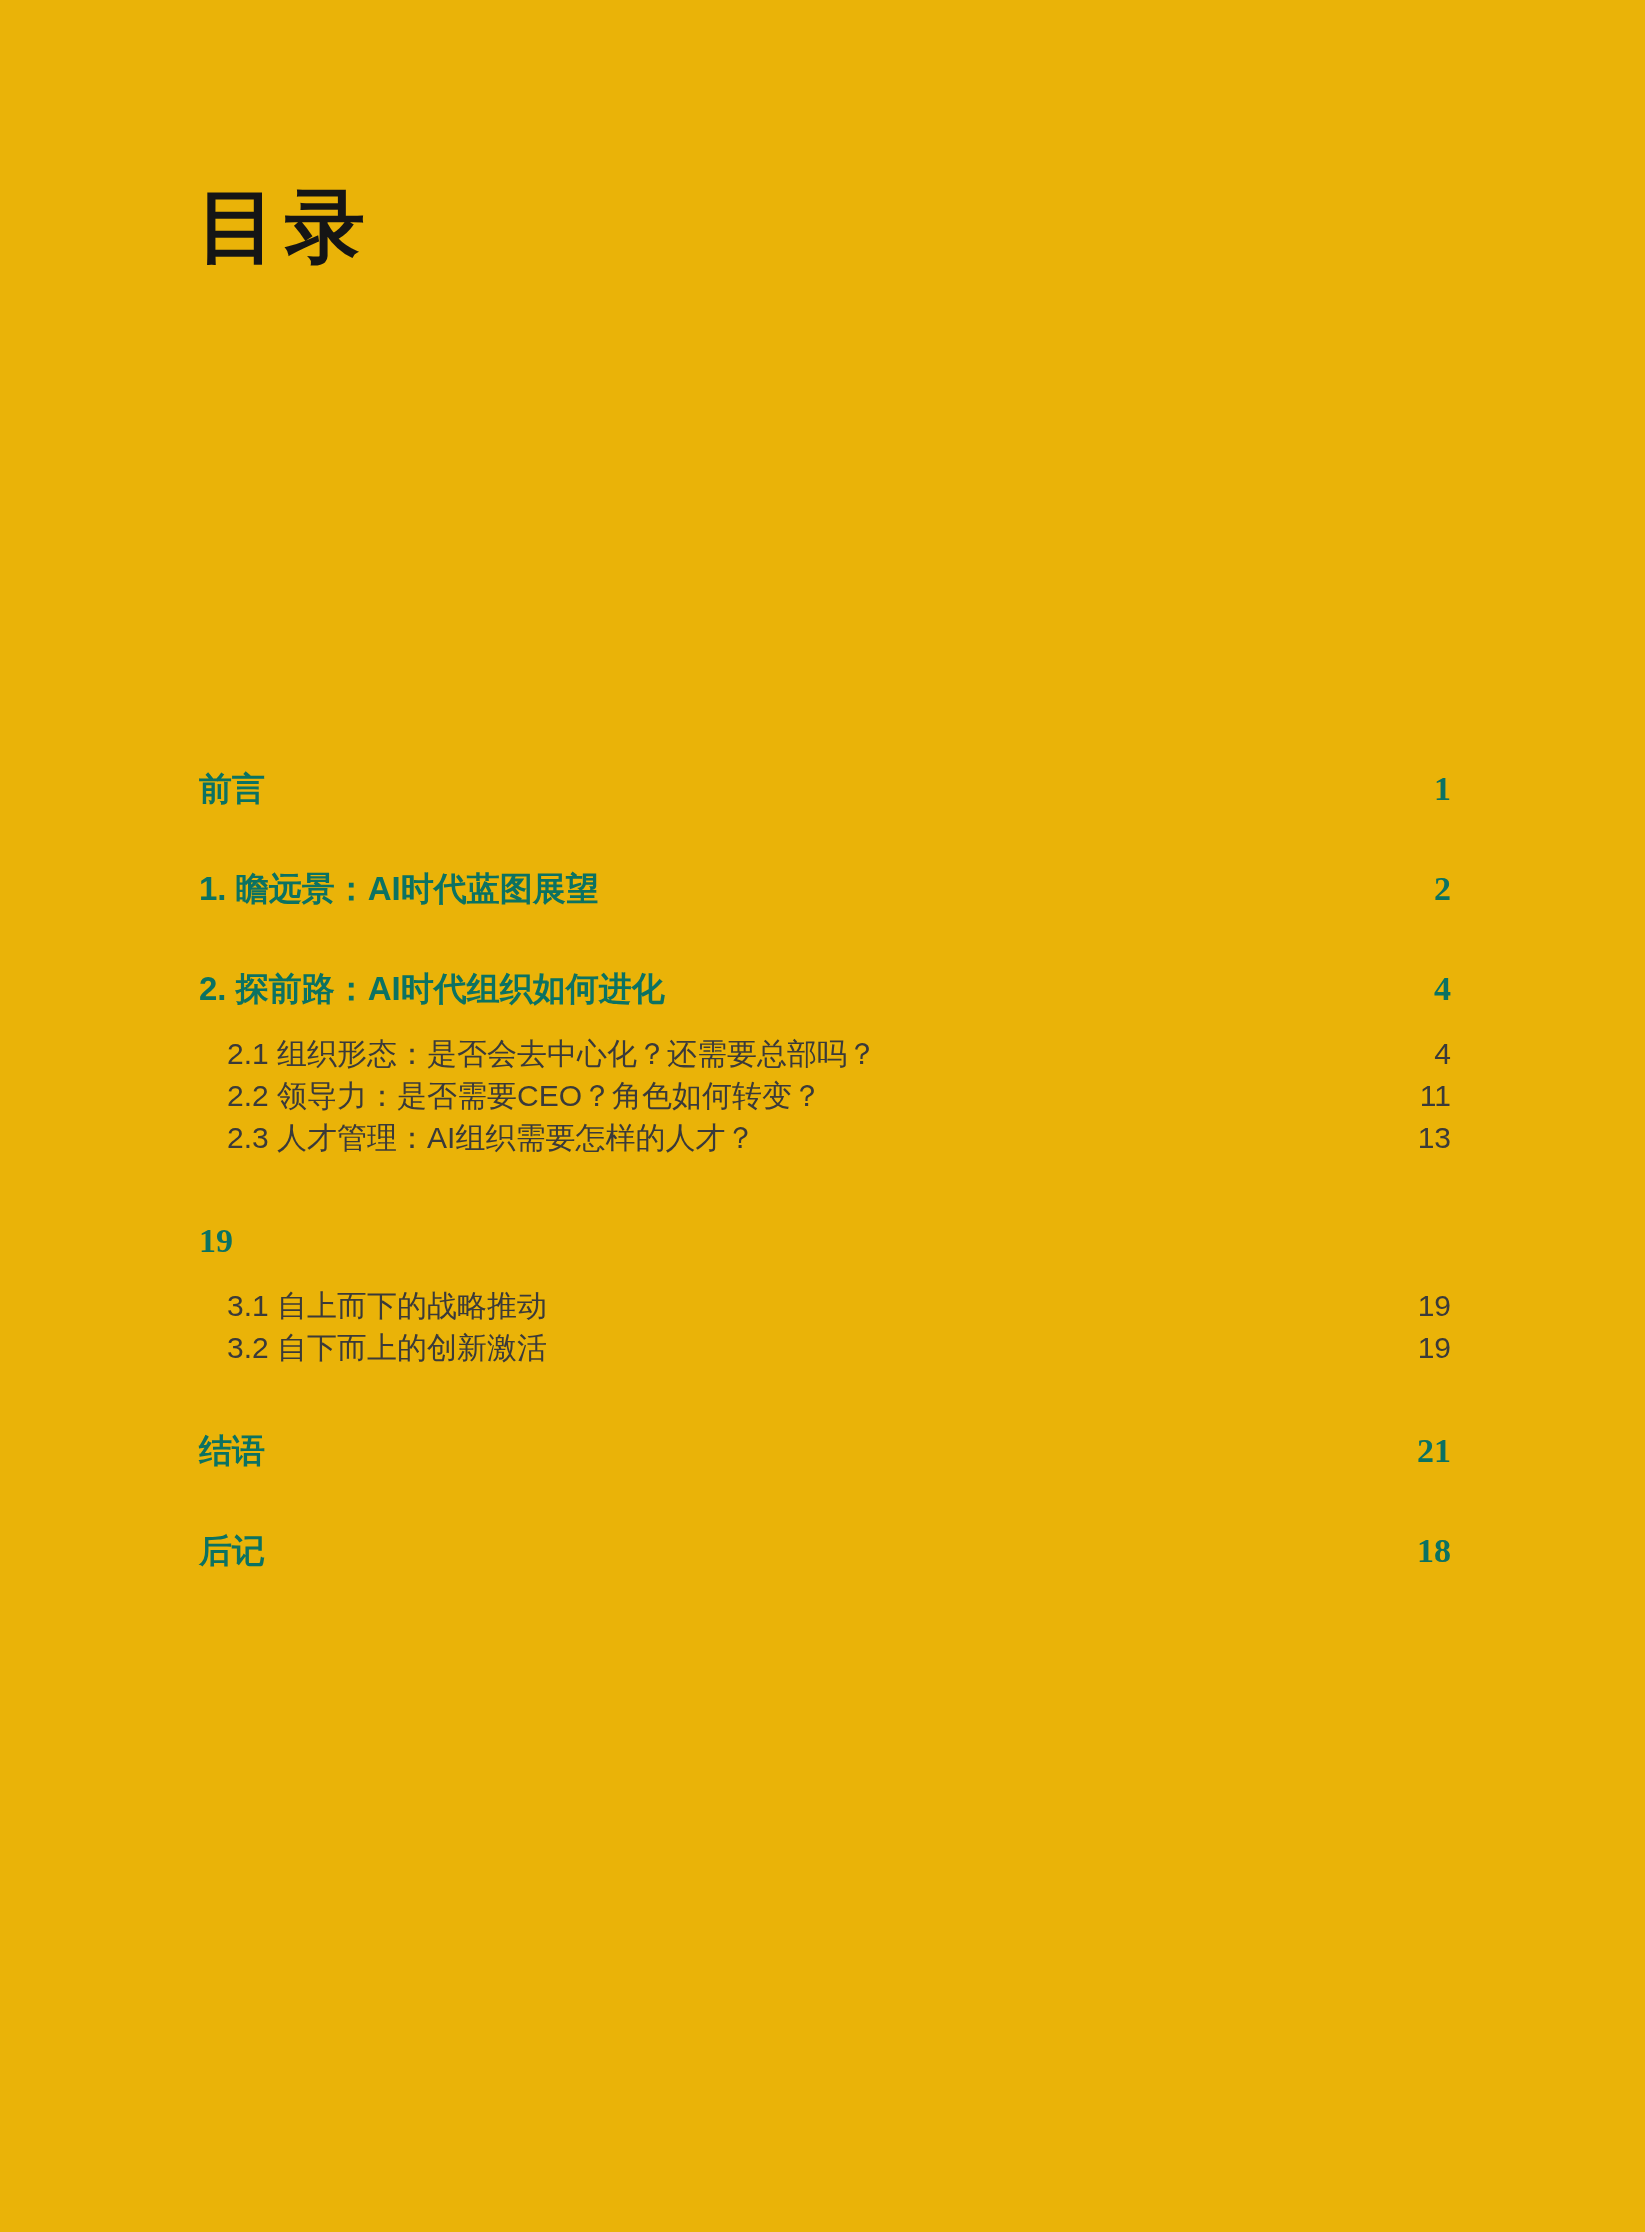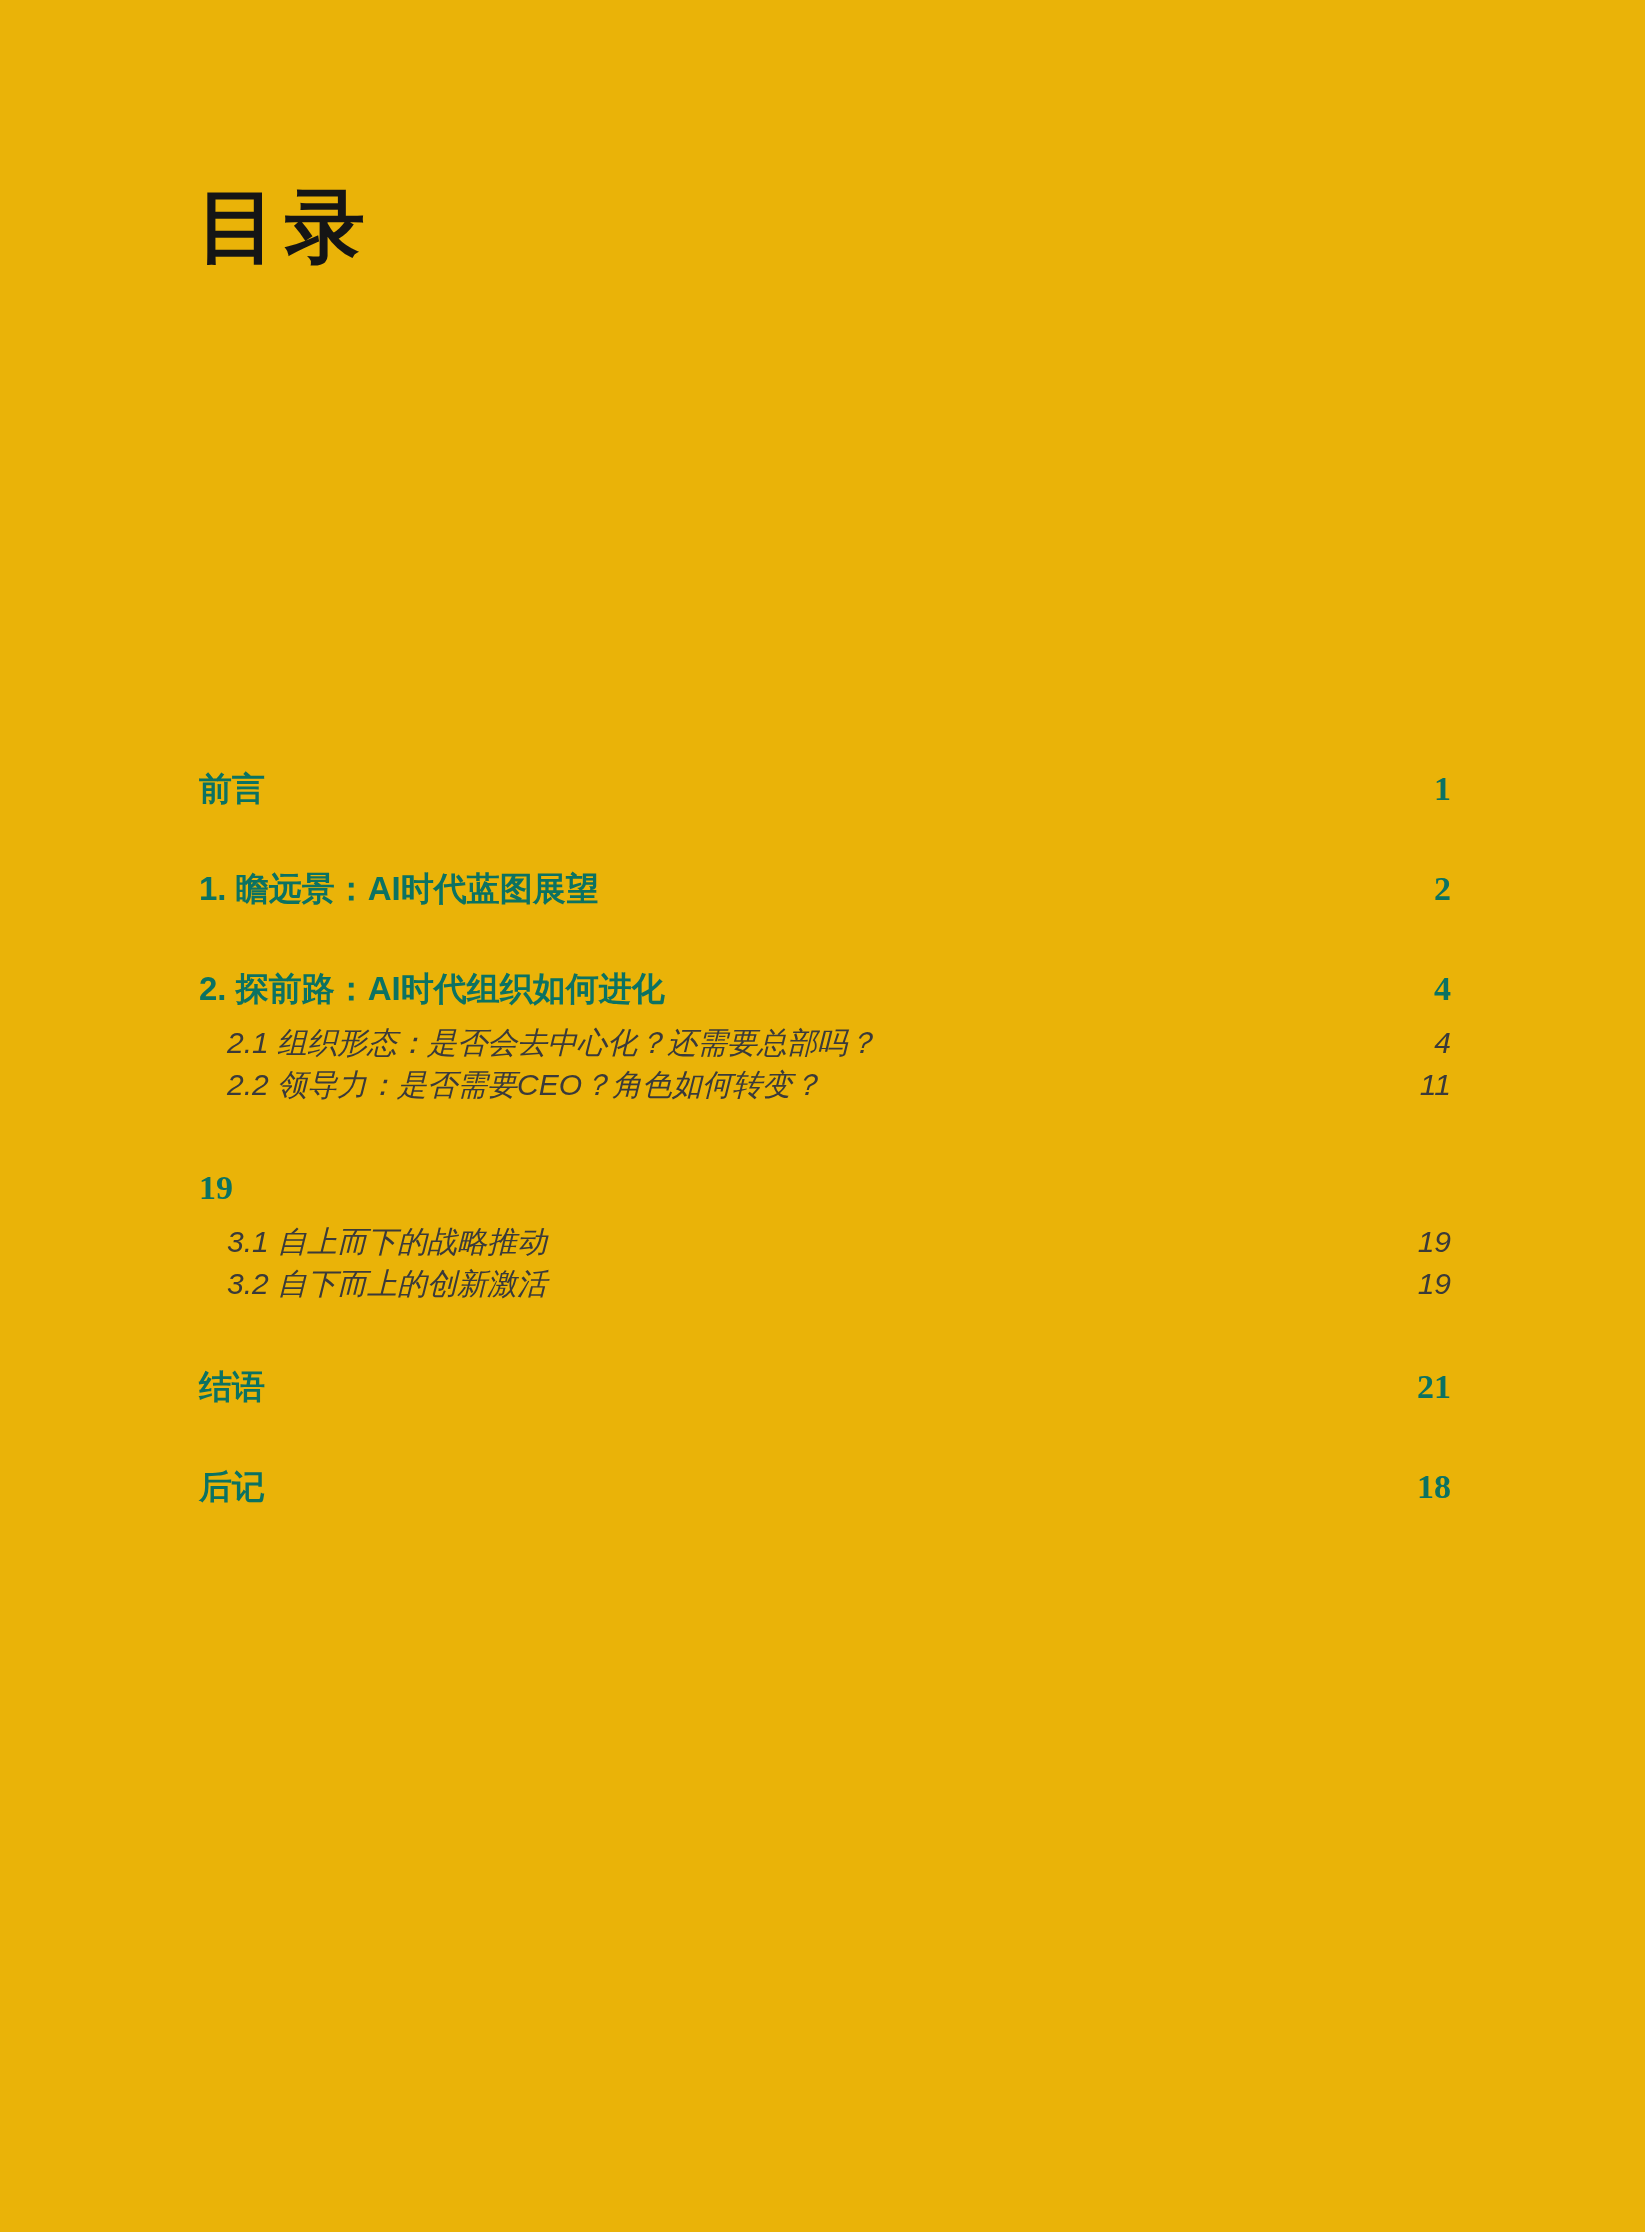--- a/index.html
+++ b/index.html
@@ -52,22 +52,21 @@
     font-weight: 700;
     color: var(--accent, #0B7262);
     cursor: pointer;
   }
   .toc-main .pagenum {
     font-family: "Liberation Serif", "DejaVu Serif", serif;
     font-size: 34px;
     font-weight: 700;
   }
   .toc-sub-list {
-    margin-top: 15px;
-    font-style: italic;
+    margin-top: 26px;
   }
   .toc-sub {
     font-size: 30px;
     line-height: 42px;
     font-weight: 400;
     color: var(--body-text, #3A3A3A);
     padding-left: 28px;
     cursor: pointer;
   }
   .toc-sub .pagenum {
@@ -104,20 +103,24 @@
         </div>
         <div class="toc-sub-list">
           <div class="toc-row toc-sub">
             <span class="label">2.1 组织形态：是否会去中心化？还需要总部吗？</span>
             <span class="pagenum">4</span>
           </div>
           <div class="toc-row toc-sub">
             <span class="label">2.2 领导力：是否需要CEO？角色如何转变？</span>
             <span class="pagenum">11</span>
           </div>
+          <div class="toc-row toc-sub">
+            <span class="label">2.3 人才管理：AI组织需要怎样的人才？</span>
+            <span class="pagenum">13</span>
+          </div>
         </div>
       </div>
       <div class="toc-group">
         <div class="toc-row toc-main">
           <span class="pagenum">19</span>
         </div>
         <div class="toc-sub-list">
           <div class="toc-row toc-sub">
             <span class="label">3.1 自上而下的战略推动</span>
             <span class="pagenum">19</span>

